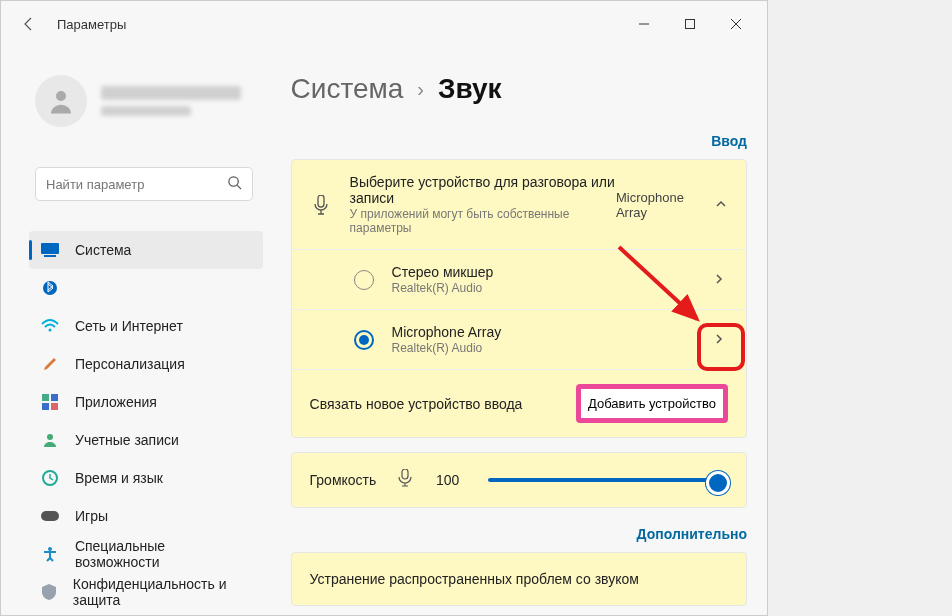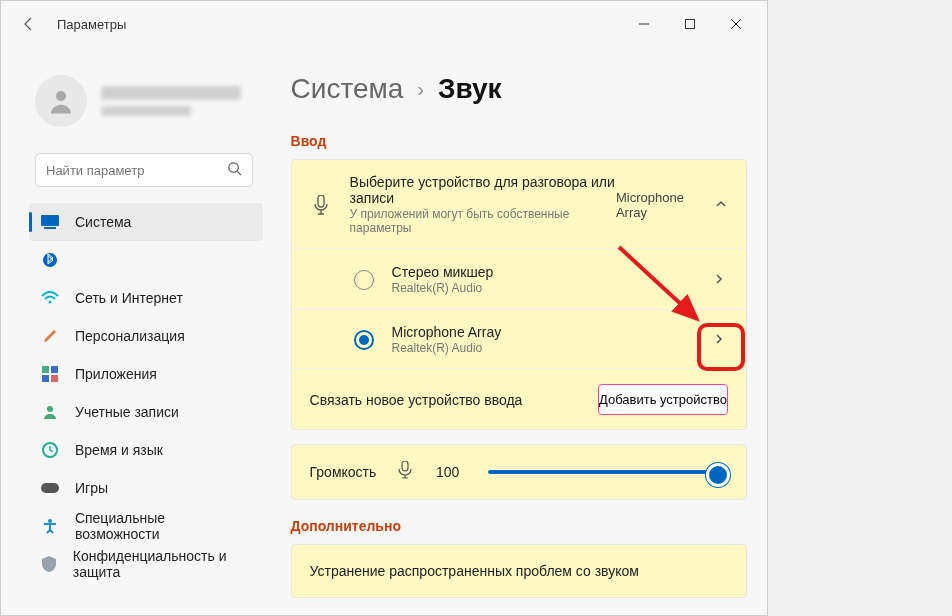--- a/index.html
+++ b/index.html
@@ -4,57 +4,57 @@
 <style>
 * { box-sizing: border-box; margin: 0; padding: 0; font-family: "Segoe UI", Arial, sans-serif; }
 body { background: #f0f0f0; width: 952px; height: 616px; overflow: hidden; }
 .window { width: 768px; height: 616px; background: #f7f7f7; border: 1px solid #ccc; display: flex; flex-direction: column; }
 .titlebar { height: 46px; display: flex; align-items: center; padding: 0 8px 0 18px; }
 .back-btn { width: 20px; height: 20px; display: flex; align-items: center; justify-content: center; color: #555; margin-right: 18px; cursor: pointer;}
 .title { font-size: 13px; color: #333; }
 .win-controls { margin-left: auto; display: flex; }
 .win-btn { width: 46px; height: 32px; display: flex; align-items: center; justify-content: center; color: #333; font-size: 11px; cursor:pointer;}
 .body { flex: 1; display: flex; overflow: hidden; }
-.sidebar { width: 308px; padding: 0 0 0 0; display:flex; flex-direction:column;}
+.sidebar { width: 308px; padding: 0 0 0 0; display:flex; flex-direction:column;gap:14px;}
 .user-block { display: flex; align-items: center; padding: 28px 24px 20px 34px; gap: 14px; }
 .avatar { width: 52px; height: 52px; border-radius: 50%; background: #e8e8e8; display:flex; align-items:center; justify-content:center; color:#999;}
 .avatar svg { width:30px; height:30px; }
 .user-text { display:flex; flex-direction:column; gap:2px;}
 .blur-line { background: #d0d0d0; border-radius:3px; filter: blur(2px);}
 .blur1 { width: 140px; height: 14px; }
 .blur2 { width: 90px; height: 10px; margin-top:4px;}
 .search-box { margin: 6px 18px 10px 34px; background: #fff; border: 1px solid #d8d8d8; border-radius: 5px; height: 34px; display: flex; align-items: center; padding: 0 10px; }
 .search-box input { flex:1; border:none; outline:none; font-size:13px; background:transparent; color:#666;}
 .search-box .sicon { color:#555; }
 .nav { margin-top: 6px; overflow-y:auto; flex:1;}
 .nav-item { height: 38px; display: flex; align-items: center; padding: 0 18px 0 40px; font-size: 14px; color: #222; gap: 16px; cursor:pointer; position:relative;}
 .nav-item.active { background: #eaeaea; border-radius: 4px; margin: 0 8px 0 28px; padding-left:12px;}
 .nav-item.active::before { content:''; position:absolute; left:0; top:9px; bottom:9px; width:3px; background:#0067c0; border-radius:2px;}
 .nav-icon { width: 18px; height: 18px; display:flex; align-items:center; justify-content:center; font-size:15px;}
 .content { flex: 1; padding: 26px 20px 0 20px; overflow-y: auto; }
 .breadcrumb { display: flex; align-items: center; gap: 14px; font-size: 28px; margin-bottom: 28px; }
 .bc1 { color: #666; font-weight: 400; cursor:pointer;}
 .bc-sep { color: #888; font-size:20px;}
 .bc2 { color: #111; font-weight: 600; }
-.section-title { font-size: 14px; font-weight: 600; color: #c2410c; margin-bottom: 10px; }
+.section-title { font-size: 14px; font-weight: 600; color: #0369a1; margin-bottom: 10px; text-align: right; }
 .card { background: #fef9c3; border: 1px solid #e6e6e6; border-radius: 4px; margin-bottom: 14px; }
 .row { padding: 14px 18px; display: flex; align-items: center; border-bottom: 1px solid #eee; min-height:56px;}
 .row:last-child { border-bottom: none; }
 .row-icon { width: 26px; display:flex; justify-content:center; margin-right: 18px; color:#555;}
 .row-text { display:flex; flex-direction:column; }
 .row-title { font-size: 14px; color: #222; }
 .row-sub { font-size: 12px; color: #777; margin-top:1px;}
 .row-right { margin-left: auto; display: flex; align-items: center; gap: 12px; color:#444;}
 .chev { color: #555; font-size: 14px; width: 18px; text-align:center; cursor:pointer;}
 .sub-row { padding-left: 62px; }
 .radio { width: 20px; height: 20px; border: 1.5px solid #888; border-radius: 50%; margin-right: 18px; display:flex; align-items:center; justify-content:center; cursor:pointer;}
 .radio.sel { border: 2px solid #0067c0; }
 .radio.sel::after { content:''; width:10px; height:10px; background:#0067c0; border-radius:50%;}
 .pair-row { padding: 14px 18px; display:flex; align-items:center;}
-.add-btn { margin-left:auto; background: #fff; border: 1px solid #ec4899; border-radius: 4px; padding: 7px 0; font-size: 13px; cursor:pointer;}
+.add-btn { margin-left:auto; background: #fff; border: 5px solid #ec4899; border-radius: 4px; padding: 7px 7px; font-size: 13px; cursor:pointer;}
 .vol-row { padding: 16px 18px; display:flex; align-items:center; gap: 14px;}
 .vol-label { font-size: 14px; color:#222;}
 .vol-right { margin-left:auto; display:flex; align-items:center; gap:24px; flex:0 0 auto;}
 .mic-ico { color:#555;}
 .vol-val { font-size:14px; color:#222; width:28px;}
 .slider { width: 240px; height: 4px; background: #0067c0; border-radius: 2px; position:relative;}
 .slider::after { content:''; position:absolute; right:-2px; top:-7px; width:18px; height:18px; background:#0067c0; border:3px solid #fff; box-shadow:0 0 0 1px #0067c0; border-radius:50%;}
 .highlight-box { position:absolute; border: 4px solid #e31b1b; border-radius: 10px; width: 48px; height: 48px; pointer-events:none;}
 .arrow-svg { position:absolute; pointer-events:none;}
 .trouble-row { padding: 18px; font-size:14px; color:#222;}

